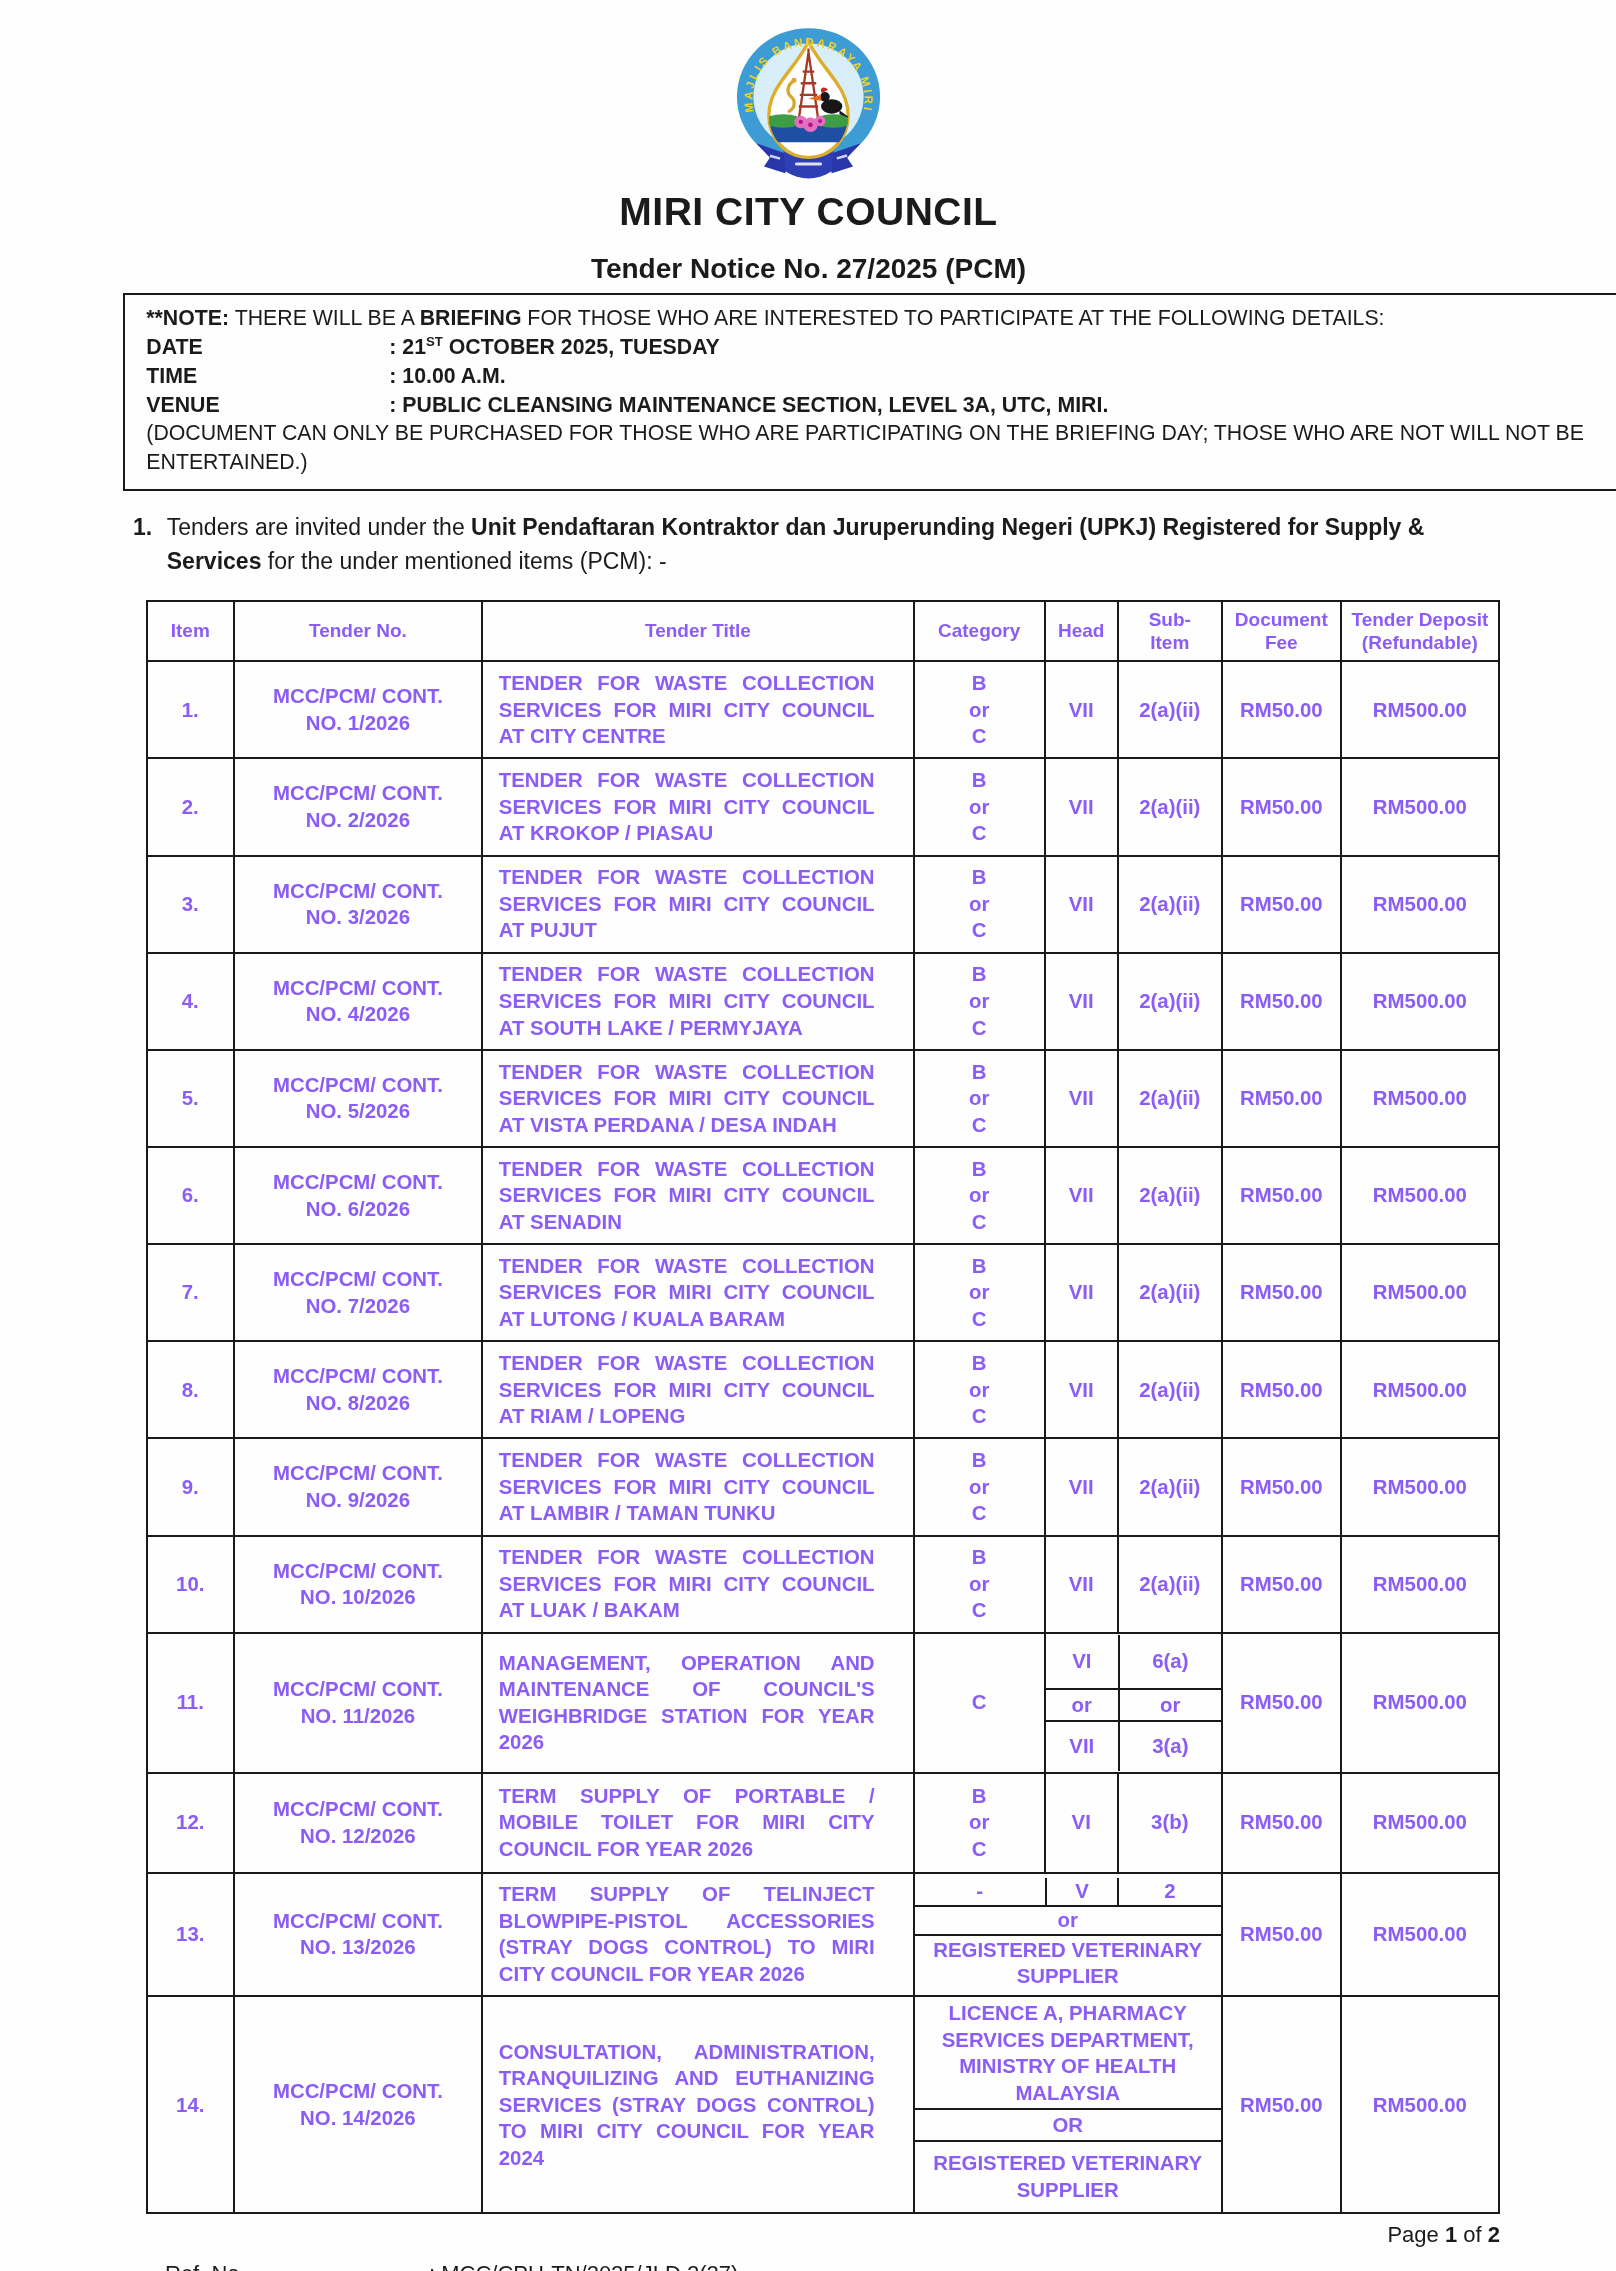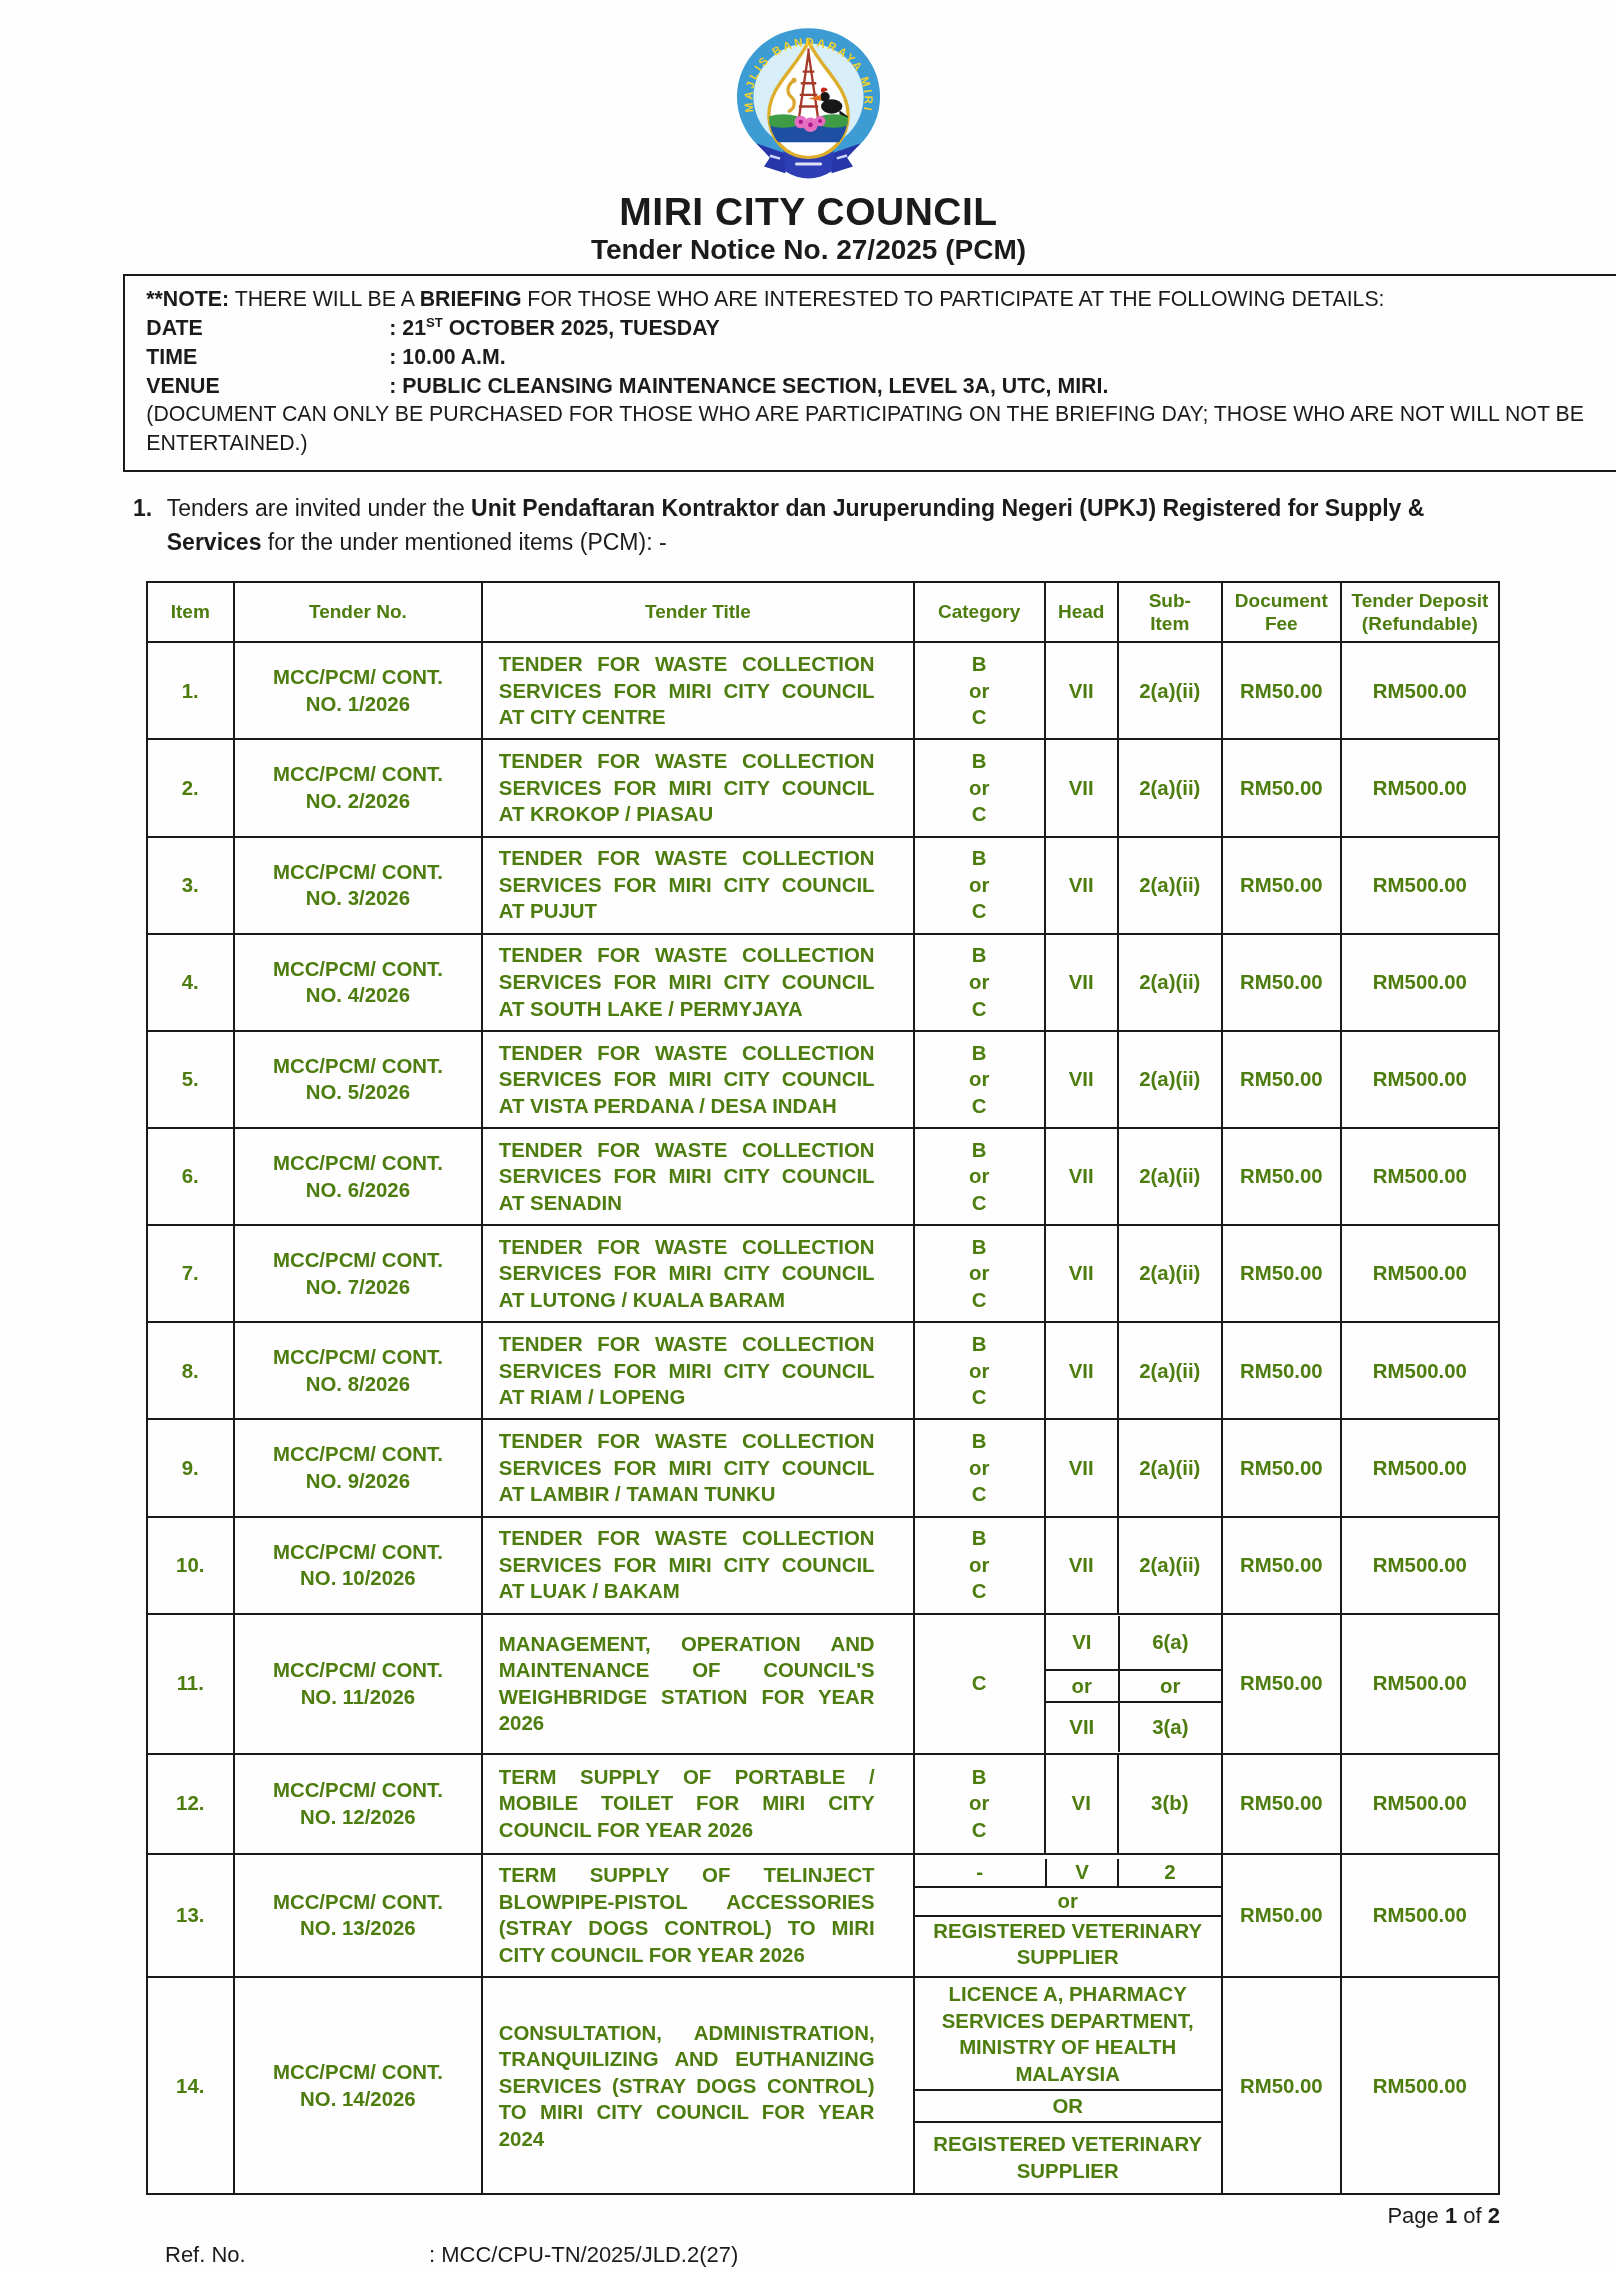--- a/index.html
+++ b/index.html
@@ -4,39 +4,39 @@
 <style>
   html,body { margin:0; padding:0; background:#ffffff; }
   .page {
     width:1617px; height:2272px; background:#fefefe; position:relative;
     font-family:"Liberation Sans", sans-serif; color:#1b1b1d; overflow:hidden;
   }
   
   .header { text-align:center; padding-top:25px; }
   .header svg { display:block; margin:0 auto; }
   .org-name { font-size:39px; font-weight:bold; letter-spacing:0.5px; margin-top:3.9px; }
-  .notice-title { font-size:28px; font-weight:bold; margin-top:0; }
+  .notice-title { font-size:28px; font-weight:bold; margin-top:19px; }
   
   .note-box {
     box-sizing:border-box; width:1583px; margin:7.8px 0 0 123px;
     border:2.9px solid #1a1a1a; padding:9.7px 19.4px 11.6px 21.3px;
     font-size:21.3px; line-height:1.35;
   }
   .note-line b { font-weight:bold; }
   .note-grid { display:grid; grid-template-columns:243px 1fr; font-weight:bold; }
   .note-foot { font-weight:normal; }
   sup { font-size:0.62em; }
   
   .intro { display:flex; gap:14.6px; margin:19.4px 0 0 133px; width:1359px; font-size:23px; line-height:1.5; }
   .intro-num { font-weight:bold; }
   .intro-text b { font-weight:bold; }
   
   table.tender {
     border-collapse:collapse; table-layout:fixed; width:1354px;
-    margin:21.3px 0 0 146px; font-weight:bold; font-size:20.4px; color:#4d7c0f;
+    margin:21.3px 0 0 146px; font-weight:bold; font-size:20.4px; color:#8b5cf6;
   }
   .tender th, .tender td { border:2.4px solid #1a1a1a; }
   .tender th { font-size:19px; line-height:1.25; padding:3.9px 1.9px; white-space:pre-line; text-align:center; vertical-align:middle; }
   .tender td { text-align:center; vertical-align:middle; line-height:1.3; padding:5.8px 7.8px; }
   td.c-no, td.c-cat { white-space:pre-line; }
   td.c-title { text-align:justify; padding:7.8px 38px 7.8px 15.5px; }
   tr.h-hdr { height:60px; }
   tr.h-std { height:95px; }
   tr.h-r11 { height:140px; }
   tr.h-r12 { height:100px; }

